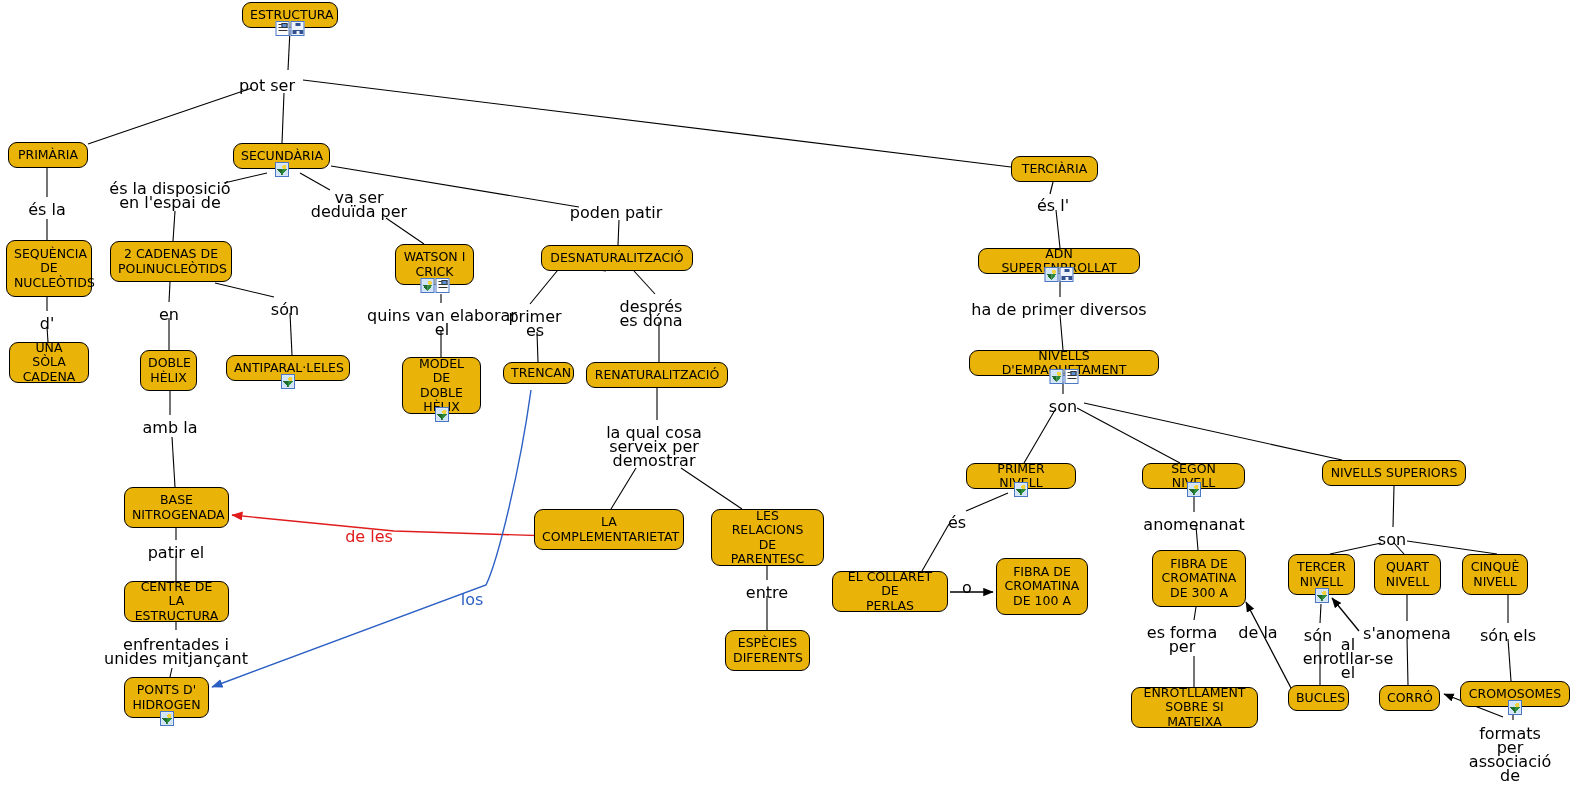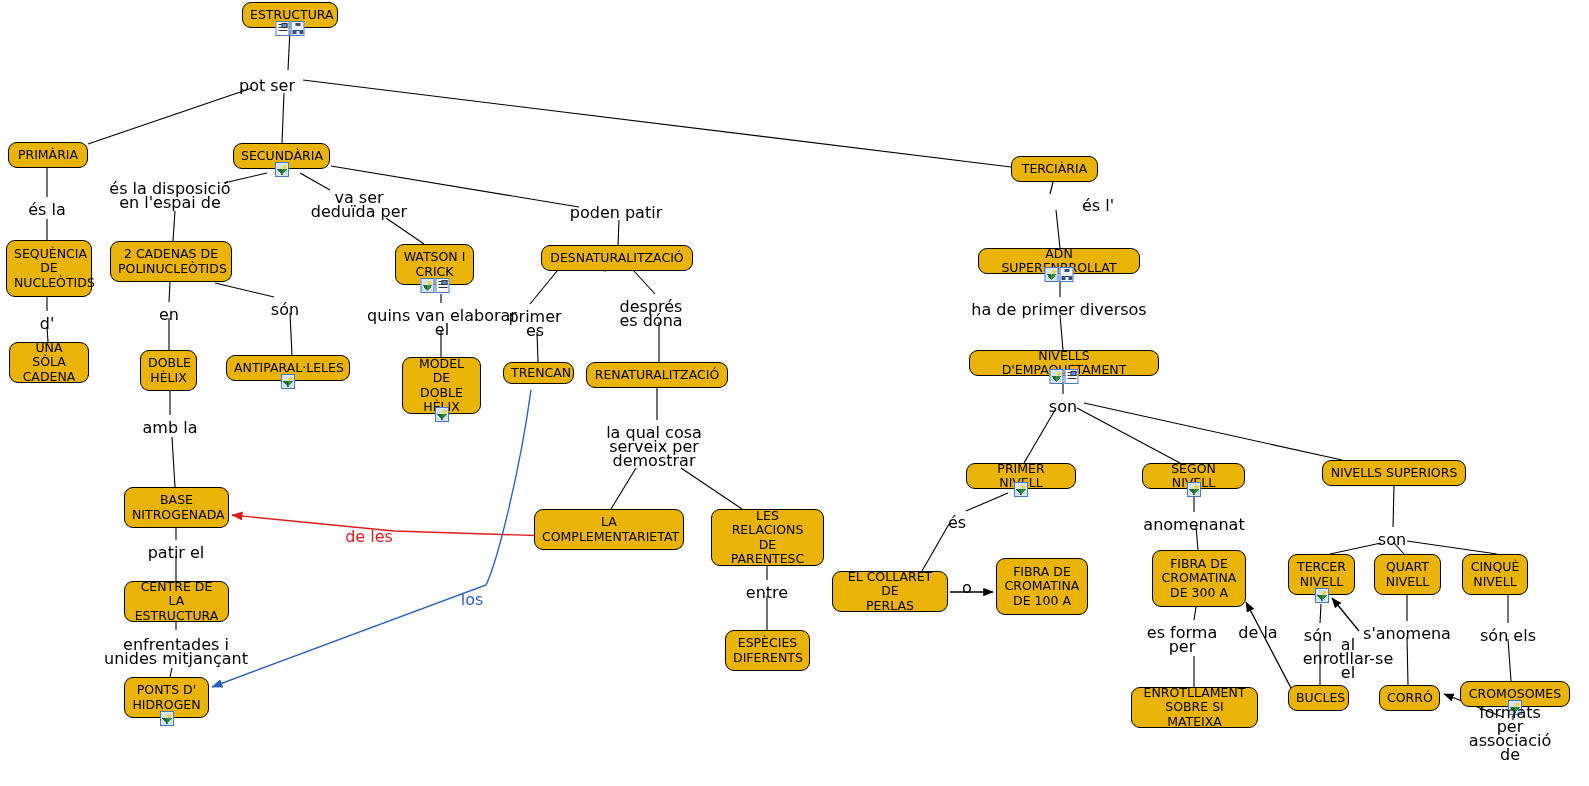--- a/index.html
+++ b/index.html
@@ -290,21 +290,21 @@
       <div class="node" style="left: 1460px; top: 681px; width: 110px; height: 26px;"><span class="nlabel">CROMOSOMES</span><div class="icons"><span class="ico pic"></span></div></div>
     </div>
   <div id="labels-layer">
       <div class="linklabel" style="left: 267px; top: 79px;">pot ser</div>
       <div class="linklabel" style="left: 47px; top: 203px;">és la</div>
       <div class="linklabel" style="left: 170px; top: 182px;">és la disposició
 en l'espai de</div>
       <div class="linklabel" style="left: 359px; top: 191px;">va ser
 deduïda per</div>
       <div class="linklabel" style="left: 616px; top: 206px;">poden patir</div>
-      <div class="linklabel" style="left: 1053px; top: 199px; margin-left: 45px;">és l'</div>
+      <div class="linklabel" style="left: 1053px; top: 199px;">és l'</div>
       <div class="linklabel" style="left: 47px; top: 317px;">d'</div>
       <div class="linklabel" style="left: 169px; top: 308px;">en</div>
       <div class="linklabel" style="left: 285px; top: 303px;">són</div>
       <div class="linklabel" style="left: 442px; top: 309px;">quins van elaborar
 el</div>
       <div class="linklabel" style="left: 535px; top: 310px;">primer
 es</div>
       <div class="linklabel" style="left: 651px; top: 300px;">després
 es dóna</div>
       <div class="linklabel" style="left: 1059px; top: 303px;">ha de primer diversos</div>
@@ -325,18 +325,18 @@
 unides mitjançant</div>
       <div class="linklabel" style="left: 1182px; top: 626px;">es forma
 per</div>
       <div class="linklabel" style="left: 1258px; top: 626px;">de la</div>
       <div class="linklabel" style="left: 1318px; top: 629px;">són</div>
       <div class="linklabel" style="left: 1348px; top: 638px;">al
 enrotllar-se
 el</div>
       <div class="linklabel" style="left: 1407px; top: 627px;">s'anomena</div>
       <div class="linklabel" style="left: 1508px; top: 629px;">són els</div>
-      <div class="linklabel" style="left: 1510px; top: 706px;">formats
+      <div class="linklabel" style="left: 1510px; top: 727px;">formats
 per associació
 de</div>
     </div>
 
 </div>
 
 </body></html>

